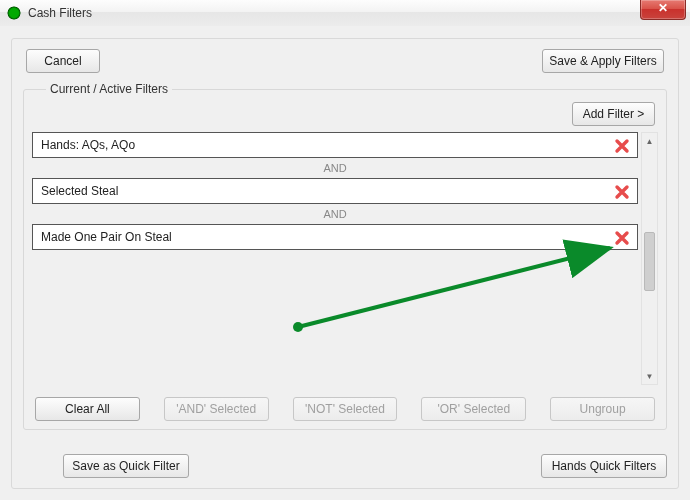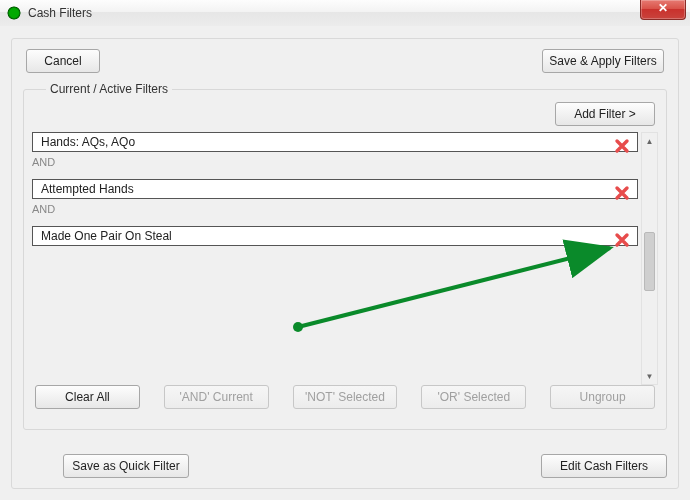--- a/index.html
+++ b/index.html
@@ -106,21 +106,21 @@
   .fieldset-legend {
     position: absolute;
     top: -8px;
     left: 10px;
     padding: 0 4px;
     background: #f0f0f0;
     color: #333;
     margin-left: 12px;
   }
 
-  .add-filter-btn { position: absolute; right: 11px; top: 12px; width: 100px; }
+  .add-filter-btn { position: absolute; right: 11px; top: 12px; width: 83px; }
 
   
   .filter-area {
     position: absolute;
     left: 8px;
     right: 8px;
     top: 42px;
     bottom: 44px;
   }
   .filter-list {
@@ -155,59 +155,60 @@
     right: 2px;
     top: 38%;
     height: 26%;
     background: #cfcfcf;
     border: 1px solid #b9b9b9;
     border-radius: 2px;
   }
 
   .filter-row {
     position: relative;
-    height: 20px;
+    height: 26px;
     border: 1px solid #555;
     background: #fff;
     display: flex;
     align-items: center;
     padding: 0 8px;
     box-sizing: border-box;
   }
   .filter-row .label { color: #222; }
   .filter-row .remove {
     position: absolute;
     right: 6px;
     top: 4px;
     width: 18px;
     height: 18px;
     text-align: center;
     line-height: 18px;
   }
   .remove svg { display: block; }
 
   .and-sep {
+    text-align: center;
     color: #888;
     font-size: 11px;
     line-height: 20px;
-    height: 27px;
+    height: 20px;
   }
 
   
   .annotation {
     position: absolute;
     pointer-events: none;
   }
 
   
   .row-inside {
     position: absolute;
     left: 11px;
     right: 11px;
-    bottom: 20px;
+    bottom: 8px;
     display: flex;
     gap: 24px;
   }
   .row-inside .btn { flex: 1 1 0; min-width: 0; }
 
   
   .bottom-row {
     position: absolute;
     left: 11px;
     right: 11px;
@@ -253,21 +254,21 @@
             <span class="remove">
               <svg width="18" height="18" viewBox="0 0 18 18">
                 <path d="M4 4 L14 14 M14 4 L4 14" stroke="#e74c4c" stroke-width="3.4" stroke-linecap="round"></path>
               </svg>
             </span>
           </div>
 
           <div class="and-sep">AND</div>
 
           <div class="filter-row">
-            <span class="label">Attempted Hands</span>
+            <span class="label">Selected Steal</span>
             <span class="remove">
               <svg width="18" height="18" viewBox="0 0 18 18">
                 <path d="M4 4 L14 14 M14 4 L4 14" stroke="#e74c4c" stroke-width="3.4" stroke-linecap="round"></path>
               </svg>
             </span>
           </div>
 
           <div class="and-sep">AND</div>
 
           <div class="filter-row">
@@ -298,37 +299,37 @@
           </div>
           <div class="scroll-arrow" style="position:absolute;bottom:0;left:0;right:0;">▼</div>
         </div>
       </div>
 
       <div class="row-inside">
         <div class="btn">
           <span>Clear All</span>
         </div>
         <div class="btn disabled">
-          <span>'AND' Current</span>
+          <span>'AND' Selected</span>
         </div>
         <div class="btn disabled">
           <span>'NOT' Selected</span>
         </div>
         <div class="btn disabled">
           <span>'OR' Selected</span>
         </div>
         <div class="btn disabled">
           <span>Ungroup</span>
         </div>
       </div>
     </div>
 
     <div class="bottom-row">
       <div class="btn">
         <span>Save as Quick Filter</span>
       </div>
       <div class="btn">
-        <span>Edit Cash Filters</span>
+        <span>Hands Quick Filters</span>
       </div>
     </div>
 
   </div>
 </div>
 
 </body></html>

